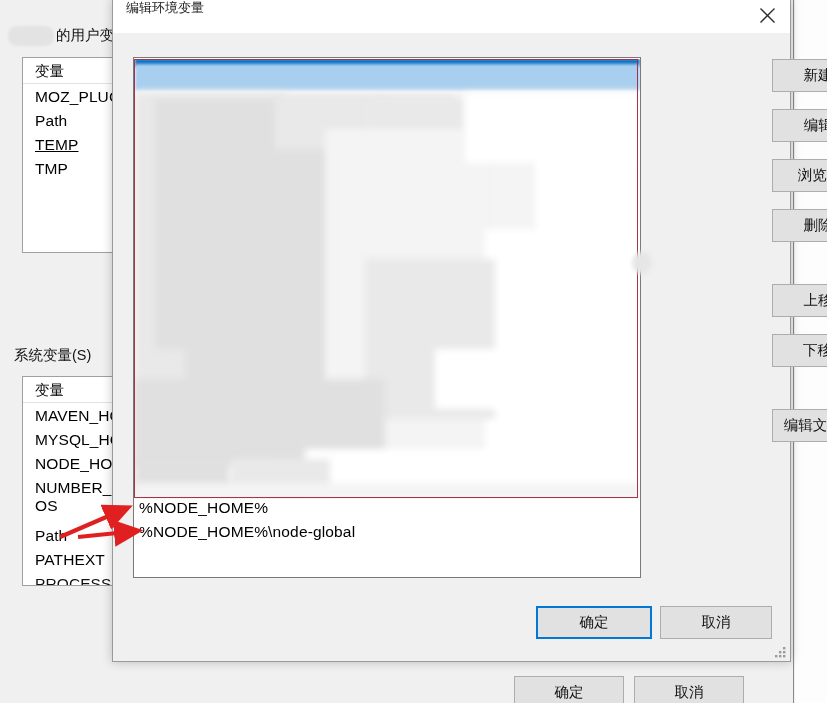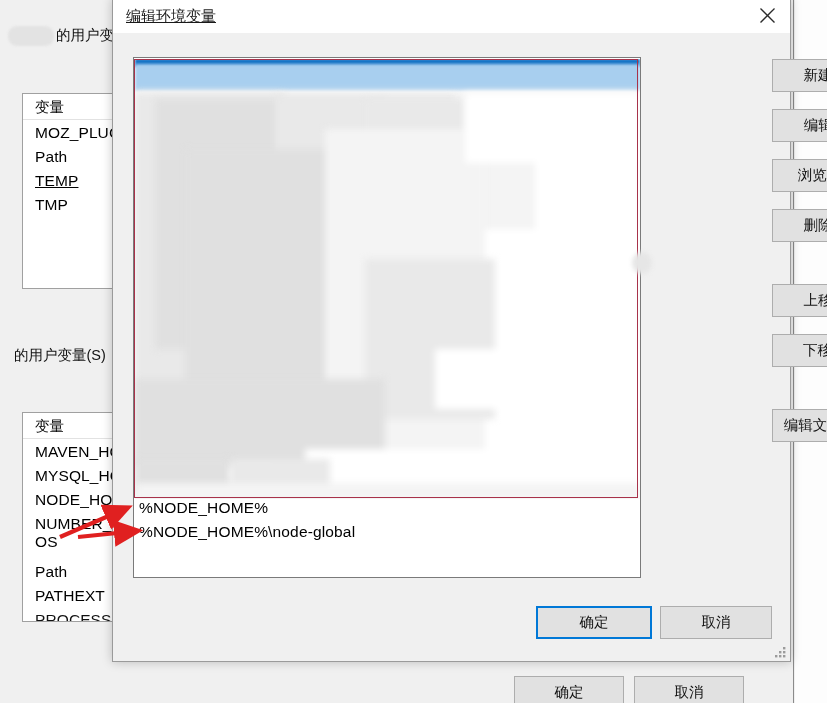--- a/index.html
+++ b/index.html
@@ -48,21 +48,20 @@
     position: absolute;
     background: #e3e3e3;
     border-radius: 9px;
     filter: blur(1.2px);
   }
   .bg-listbox {
     position: absolute;
     background: #ffffff;
     border: 1px solid #a0a0a0;
     overflow: hidden;
-    margin-top: 36px;
   }
   .bg-list-header {
     position: absolute;
     left: 0; top: 0;
     width: 100%;
     height: 26px;
     background: #ffffff;
     border-bottom: 1px solid #e2e2e2;
     box-sizing: border-box;
   }
@@ -111,25 +110,24 @@
   #dialog .titlebar {
     position: absolute;
     left: 0; top: 0;
     width: 100%;
     height: 34px;
     background: #ffffff;
     box-sizing: border-box;
   }
   #dialog .title-text {
     position: absolute;
-    left: 13px; top: 8px;
-    font-size: 15px;
+    left: 13px; top: 0;
+    font-size: 13px;
     color: #1a1a1a;
     white-space: nowrap;
-    text-decoration: underline;
   }
   #close-btn {
     position: absolute;
     right: 0; top: 0;
     width: 46px; height: 33px;
     display: flex;
     align-items: center;
     justify-content: center;
     cursor: pointer;
   }
@@ -265,21 +263,21 @@
     <div class="bg-list-header">
       <span>变量</span>
     </div>
     <div class="bg-col-sep" style="left:101px; top:0; height:194px;"></div>
     <div class="bg-row" style="top:30px;">MOZ_PLUG</div>
     <div class="bg-row" style="top:54px;">Path</div>
     <div class="bg-row" style="top:78px;text-decoration:underline;">TEMP</div>
     <div class="bg-row" style="top:102px;">TMP</div>
   </div>
 
-  <div class="bg-section-label" style="left:14px; top:346px;">的用户变量(S)</div>
+  <div class="bg-section-label" style="left:14px; top:346px;">系统变量(S)</div>
 
   <div class="bg-listbox" style="left:22px; top:376px; width:104px; height:208px;">
     <div class="bg-list-header">
       <span>变量</span>
     </div>
     <div class="bg-col-sep" style="left:101px; top:0; height:208px;"></div>
     <div class="bg-row" style="top:30px;">MAVEN_HO</div>
     <div class="bg-row" style="top:54px;">MYSQL_HO</div>
     <div class="bg-row" style="top:78px;">NODE_HOM</div>
     <div class="bg-row" style="top:102px;">NUMBER_O</div>

